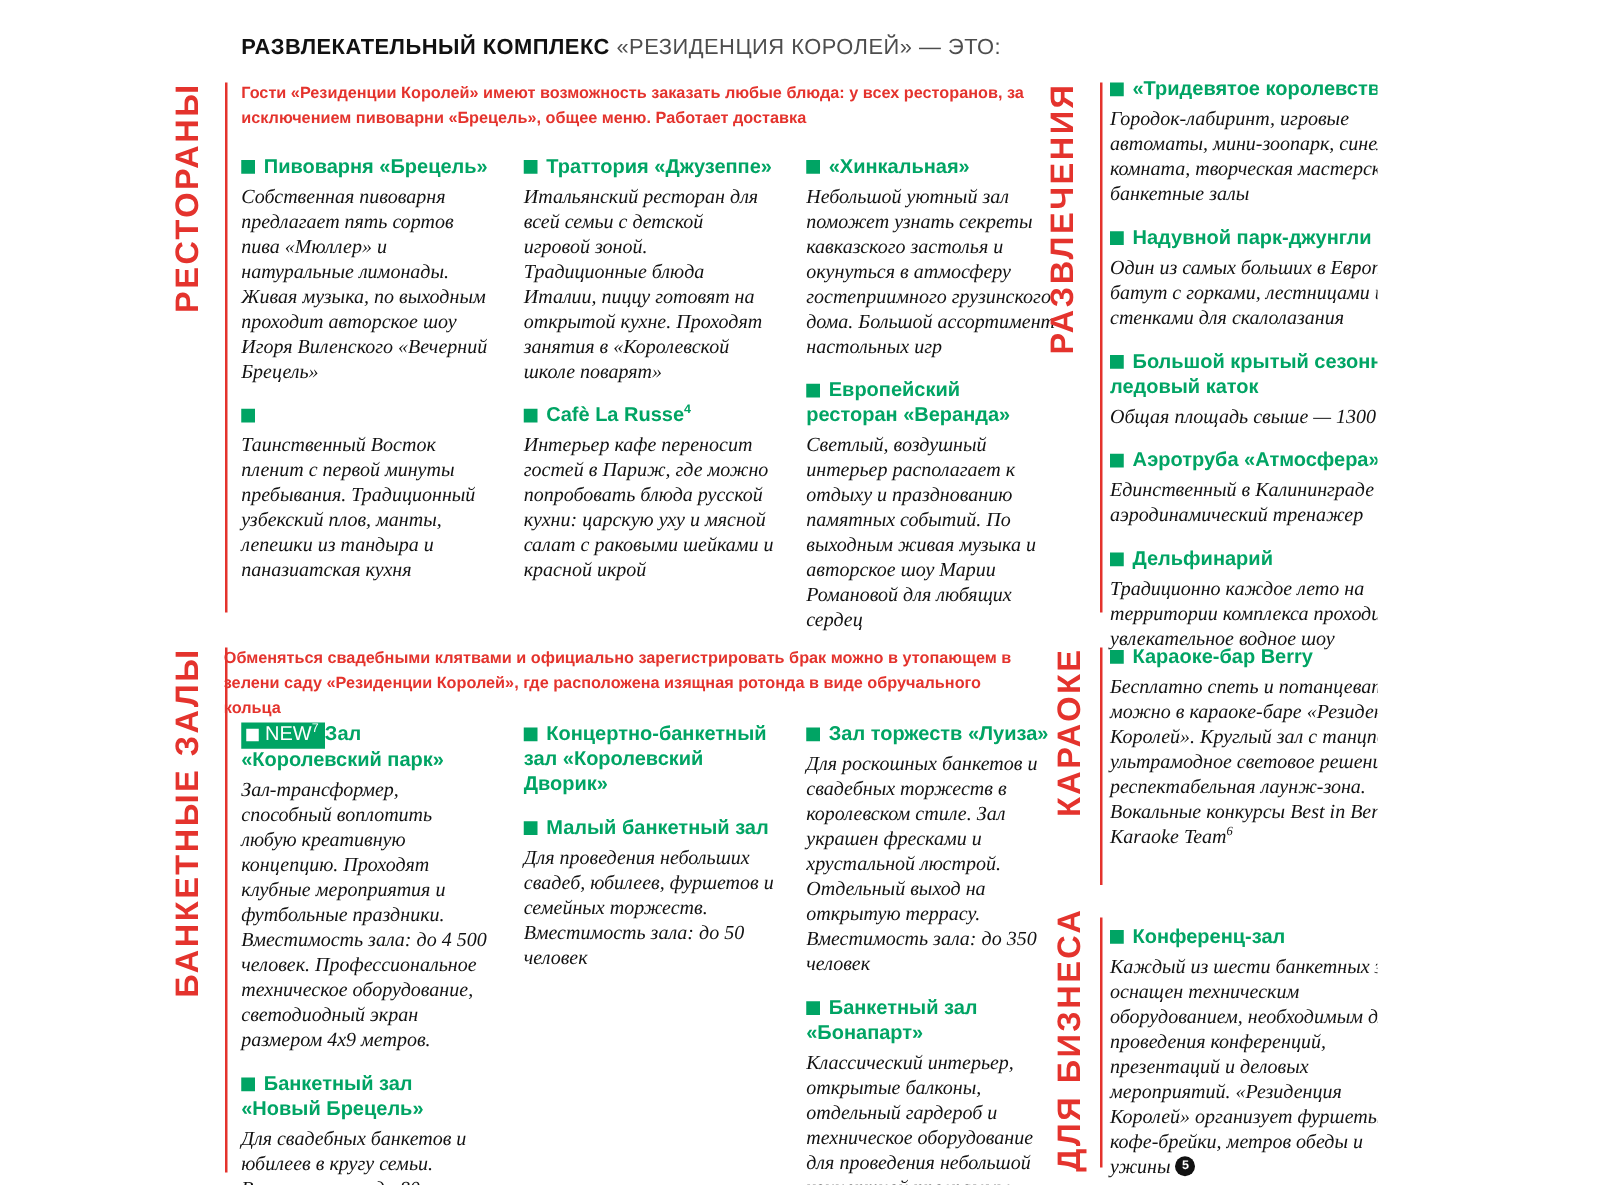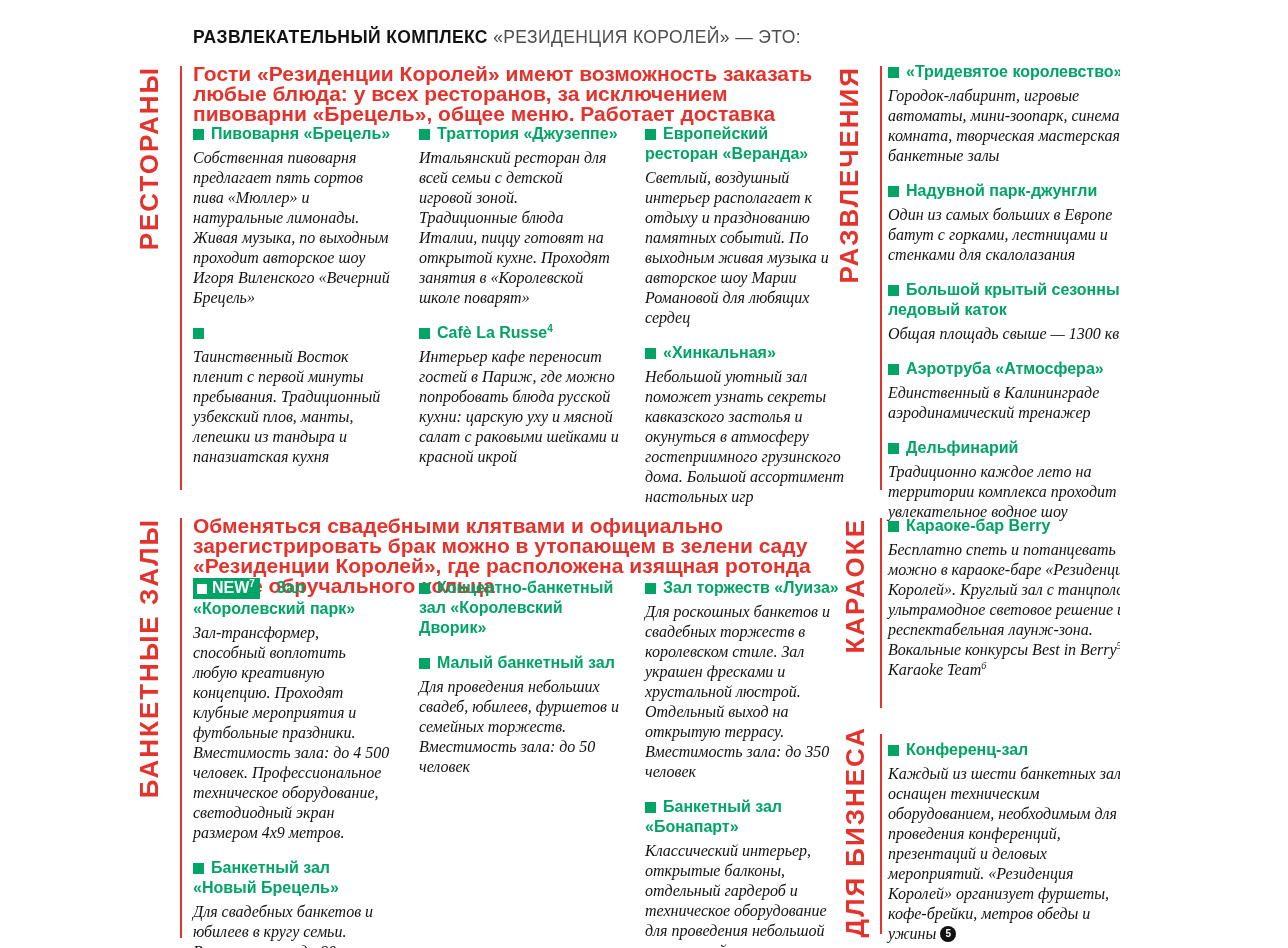--- a/index.html
+++ b/index.html
@@ -3,37 +3,37 @@
 <meta charset="utf-8">
 <style>
   :root{
     --red:#e4332d;
     --green:#00a464;
     --ink:#1a1a1a;
   }
   html,body{margin:0;padding:0;background:#fff;}
   .page{
     position:relative;width:1102px;height:948px;background:#ffffff;overflow:hidden;
-    font-family:"Liberation Sans",sans-serif;color:var(--ink);padding-left:18px;
+    font-family:"Liberation Sans",sans-serif;color:var(--ink);
   }
   
   .page-title{position:absolute;left:193px;top:27px;font-size:17.5px;letter-spacing:.4px;}
   .page-title .t-bold{font-weight:700;color:#111;}
   .page-title .t-rest{font-weight:400;color:#4d4d4d;}
   
   .vlabel{
     position:absolute;color:var(--red);font-weight:700;font-size:26px;letter-spacing:2px;
     writing-mode:vertical-rl;text-orientation:sideways;transform:rotate(180deg);
     line-height:1;white-space:nowrap;
   }
   
   .rule{position:absolute;width:2px;background:var(--red);}
   
   .intro{
-    position:absolute;color:var(--red);font-weight:700;font-size:21px;line-height:20px;
+    position:absolute;color:var(--red);font-weight:700;font-size:13px;line-height:20px;
   }
   
   .cols{position:absolute;display:flex;gap:26px;}
   .col{width:200px;}
   .sidecol{position:absolute;width:250px;}
   
   .item{margin-bottom:15px;}
   .item-title{
     color:var(--green);font-weight:700;font-size:16px;line-height:20px;margin-bottom:4px;
   }
@@ -41,22 +41,22 @@
     display:inline-block;width:11px;height:11px;background:var(--green);
     margin-right:7px;vertical-align:baseline;position:relative;top:0.5px;
   }
   .item-body{
     font-family:"Liberation Serif","DejaVu Serif",serif;font-style:italic;
     font-size:16px;line-height:20px;color:#111;white-space:pre-line;
   }
   sup{font-size:10px;line-height:0;}
   
   .new-badge{
-    background:var(--green);color:#fff;font-weight:700;display:inline-block;
-    padding:0 5px 1px 4px;margin-right:16px;
+    background:var(--green);color:#fff;font-weight:400;display:inline-block;
+    padding:0 5px 1px 4px;margin-right:0;
   }
   .new-badge .sq{background:#fff;margin-right:5px;width:10px;height:10px;}
   
   .endmark{
     display:inline-flex;align-items:center;justify-content:center;
     width:16px;height:16px;border-radius:50%;background:#111;color:#fff;
     font-family:"Liberation Sans",sans-serif;font-style:normal;font-weight:700;font-size:10px;
     vertical-align:middle;position:relative;top:-1px;
   }
 </style>
@@ -91,26 +91,26 @@
         <div class="item-title"><span class="sq"></span><span>Траттория «Джузеппе»</span></div>
         <div class="item-body">Итальянский ресторан для всей семьи с детской игровой зоной. Традиционные блюда Италии, пиццу готовят на открытой кухне. Проходят занятия в «Королевской школе поварят»</div>
       </div>
       <div class="item">
         <div class="item-title"><span class="sq"></span><span>Cafè La Russe</span><sup>4</sup></div>
         <div class="item-body">Интерьер кафе переносит гостей в Париж, где можно попробовать блюда русской кухни: царскую уху и мясной салат с раковыми шейками и красной икрой</div>
       </div>
     </div>
     <div class="col">
       <div class="item">
+        <div class="item-title"><span class="sq"></span><span>«Хинкальная»</span></div>
+        <div class="item-body">Небольшой уютный зал поможет узнать секреты кавказского застолья и окунуться в атмосферу гостеприимного грузинского дома. Большой ассортимент настольных игр</div>
+      </div>
+      <div class="item">
         <div class="item-title"><span class="sq"></span><span>Европейский ресторан «Веранда»</span></div>
         <div class="item-body">Светлый, воздушный интерьер располагает к отдыху и празднованию памятных событий. По выходным живая музыка и авторское шоу Марии Романовой для любящих сердец</div>
-      </div>
-      <div class="item">
-        <div class="item-title"><span class="sq"></span><span>«Хинкальная»</span></div>
-        <div class="item-body">Небольшой уютный зал поможет узнать секреты кавказского застолья и окунуться в атмосферу гостеприимного грузинского дома. Большой ассортимент настольных игр</div>
       </div>
     </div>
   </div>
 
   <div class="vlabel" style="left:836px;top:66px;">РАЗВЛЕЧЕНИЯ</div>
   <div class="rule" style="left:880px;top:66px;height:424px;"></div>
 
   <div class="sidecol" style="left:888px;top:62px;">
     <div class="item">
       <div class="item-title"><span class="sq"></span><span>«Тридевятое королевство»</span></div>
@@ -130,21 +130,21 @@
     </div>
     <div class="item">
       <div class="item-title"><span class="sq"></span><span>Дельфинарий</span></div>
       <div class="item-body">Традиционно каждое лето на территории комплекса проходит увлекательное водное шоу</div>
     </div>
   </div>
 
   <div class="vlabel" style="left:136px;top:518px;">БАНКЕТНЫЕ ЗАЛЫ</div>
   <div class="rule" style="left:180px;top:518px;height:420px;"></div>
 
-  <div class="intro" style="left:193px;top:516px;width:630px;">Обменяться свадебными клятвами и официально зарегистрировать брак можно в утопающем в зелени саду «Резиденции Королей», где расположена изящная ротонда в виде обручального кольца</div>
+  <div class="intro" style="left:179px;top:516px;width:630px;">Обменяться свадебными клятвами и официально зарегистрировать брак можно в утопающем в зелени саду «Резиденции Королей», где расположена изящная ротонда в виде обручального кольца</div>
 
   <div class="cols" style="left:193px;top:578px;">
     <div class="col">
       <div class="item">
         <div class="item-title"><span class="new-badge"><span class="sq"></span><span>NEW</span><sup>7</sup></span><span>Зал «Королевский парк»</span></div>
         <div class="item-body">Зал-трансформер, способный воплотить любую креативную концепцию. Проходят клубные мероприятия и футбольные праздники. Вместимость зала: до 4 500 человек. Профессиональное техническое оборудование, светодиодный экран размером 4x9 метров.</div>
       </div>
       <div class="item">
         <div class="item-title"><span class="sq"></span><span>Банкетный зал «Новый Брецель»</span></div>
         <div class="item-body">Для свадебных банкетов и юбилеев в кругу семьи. Вместимость: до 80 человек</div>

